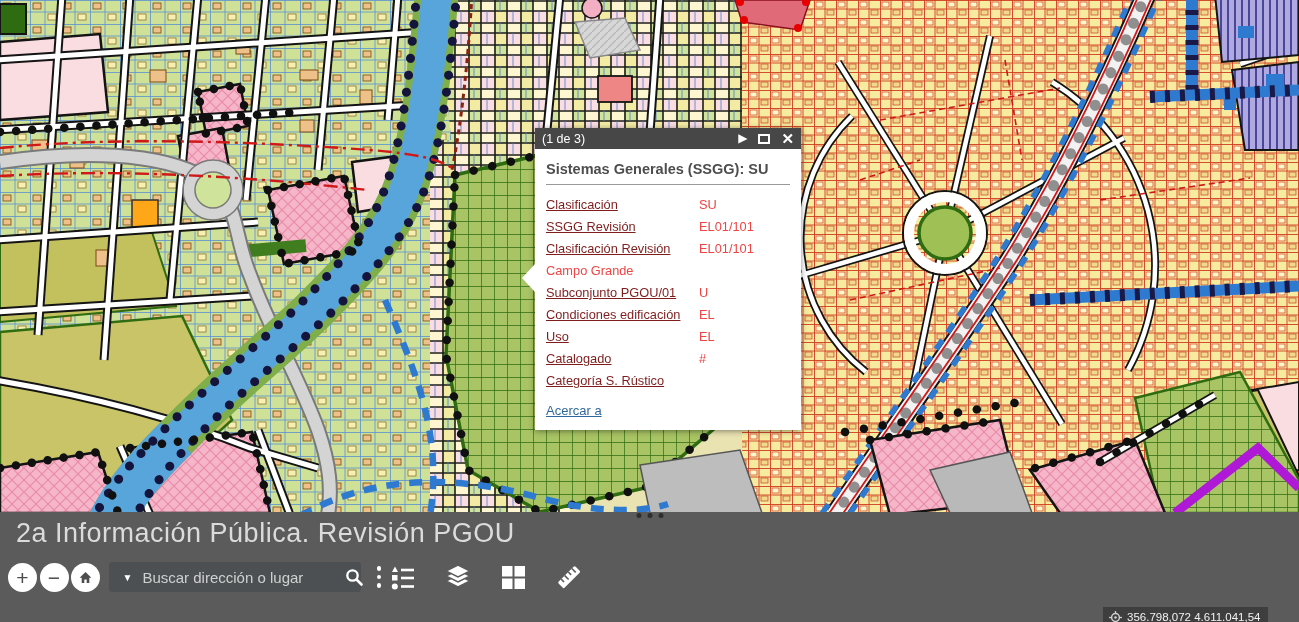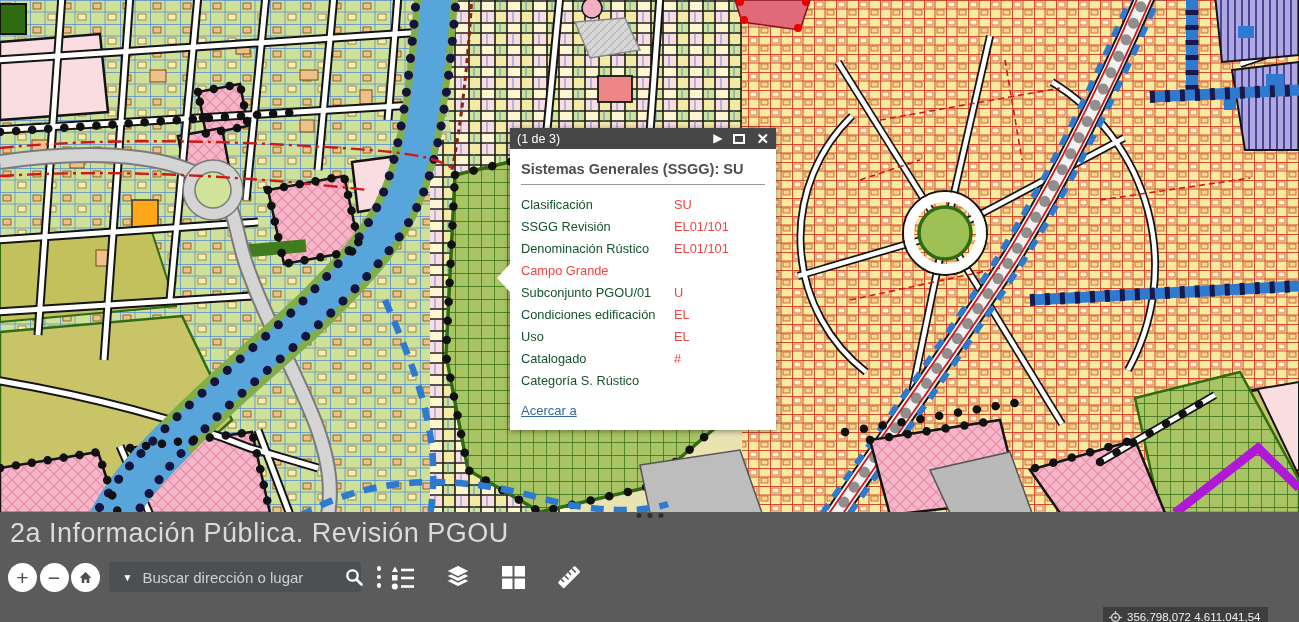--- a/index.html
+++ b/index.html
@@ -8,50 +8,50 @@
   }
   *{margin:0;padding:0;box-sizing:border-box;}
   html,body{width:1299px;height:622px;overflow:hidden;background:#e9e3b2;
     font-family:"Liberation Sans",sans-serif;}
   .stage{position:relative;width:1299px;height:622px;overflow:hidden;}
 
   
   .map{position:absolute;left:0;top:0;width:1299px;height:622px;cursor:default;}
 
   
-  .popup{position:absolute;left:510px;top:128px;width:266px;z-index:20;
+  .popup{position:absolute;left:535px;top:128px;width:266px;z-index:20;
     box-shadow:0 1px 6px rgba(0,0,0,.45);}
   .popup-pointer{position:absolute;left:-13px;top:136px;width:0;height:0;
     border-top:14px solid transparent;border-bottom:14px solid transparent;
     border-right:13px solid #ffffff;}
   .popup-header{height:21px;background:var(--popup-header);color:#fff;
     display:flex;align-items:center;padding:0 7px;font-size:12.5px;}
   .popup-header .pager{flex:0 0 auto;}
   .popup-header .spacer{flex:1;}
   .ph-btn{color:#fff;font-size:12px;line-height:21px;margin-left:11px;cursor:pointer;
     display:inline-flex;align-items:center;}
   .ph-max{width:12px;height:10px;border:2px solid #fff;display:inline-block;}
   .ph-close{font-size:15px;font-weight:bold;}
   .popup-body{background:#fff;padding:9px 11px 22px 11px;height:281px;position:relative;}
   .popup-title{font-size:14.5px;font-weight:bold;color:#4d4d4d;padding:3px 0 7px 0;
     border-bottom:1px solid #999;}
   .fields{margin-top:9px;}
   .frow{display:flex;font-size:12.8px;line-height:22px;}
-  .frow .lbl{width:153px;color:#14532d;flex:0 0 auto;}
+  .frow .lbl{width:153px;color:#7f1d1d;flex:0 0 auto;text-decoration:underline;}
   .frow .val{color:#ef4444;text-align:right;}
   .zoomto{position:absolute;left:11px;bottom:12px;font-size:13px;color:var(--link);
     text-decoration:underline;cursor:pointer;}
 
   
   .bottombar{position:absolute;left:0;top:512px;width:1299px;height:110px;
     background:var(--bar);z-index:30;}
   .bar-handle{position:absolute;left:50%;top:-3px;transform:translateX(-50%);
     display:flex;gap:6px;padding:4px 10px;cursor:pointer;}
   .bar-handle i{width:5px;height:5px;border-radius:50%;background:#2e2e2e;display:block;}
-  .bar-title{position:absolute;left:10px;top:6px;font-size:27px;font-weight:300;
+  .bar-title{position:absolute;left:16px;top:6px;font-size:27px;font-weight:300;
     color:#dbdbdb;letter-spacing:.5px;white-space:nowrap;}
   .controls{position:absolute;left:8px;top:50px;display:flex;align-items:center;}
   .cbtn{width:29px;height:29px;border-radius:50%;background:#fff;border:none;
     color:#4d4d4d;font-size:21px;line-height:27px;text-align:center;cursor:pointer;
     margin-right:2.5px;display:flex;align-items:center;justify-content:center;padding:0;}
   .searchbox{margin-left:6px;width:252px;height:30px;background:#4c5052;border-radius:3px;
     display:flex;align-items:center;padding:0 6px;}
   .searchbox .dd{color:#fff;font-size:10px;padding:0 10px 0 8px;cursor:pointer;}
   .searchbox input{flex:1;background:transparent;border:none;outline:none;
     color:#f0abfc;font-size:15px;font-family:"Liberation Sans",sans-serif;}
@@ -324,21 +324,21 @@
       <div class="fields">
         <div class="frow">
           <span class="lbl">Clasificación</span>
           <span class="val">SU</span>
         </div>
         <div class="frow">
           <span class="lbl">SSGG Revisión</span>
           <span class="val">EL01/101</span>
         </div>
         <div class="frow">
-          <span class="lbl">Denominación Rústico</span>
+          <span class="lbl">Clasificación Revisión</span>
           <span class="val">EL01/101</span>
         </div>
         <div class="frow">
           <span class="val">Campo Grande</span>
         </div>
         <div class="frow">
           <span class="lbl">Subconjunto PGOU/01</span>
           <span class="val">U</span>
         </div>
         <div class="frow">

